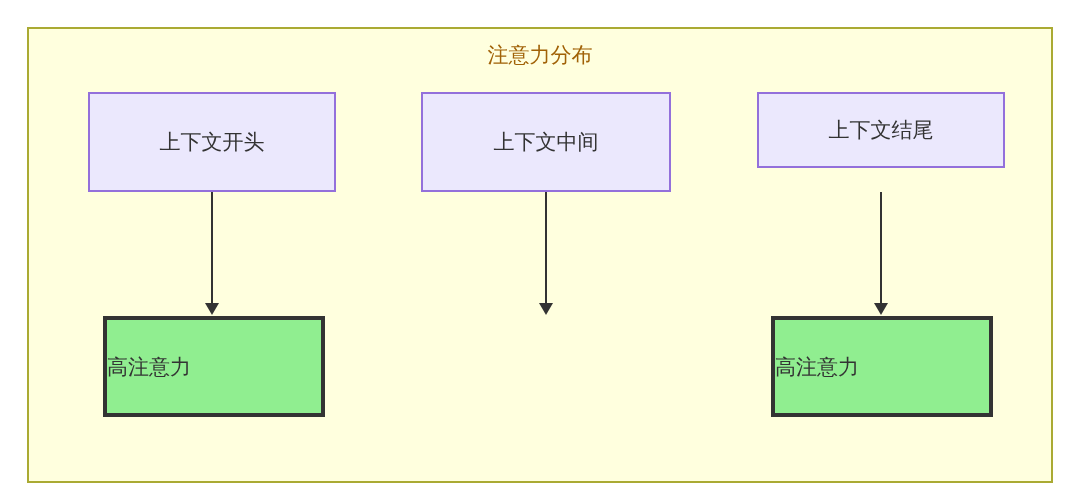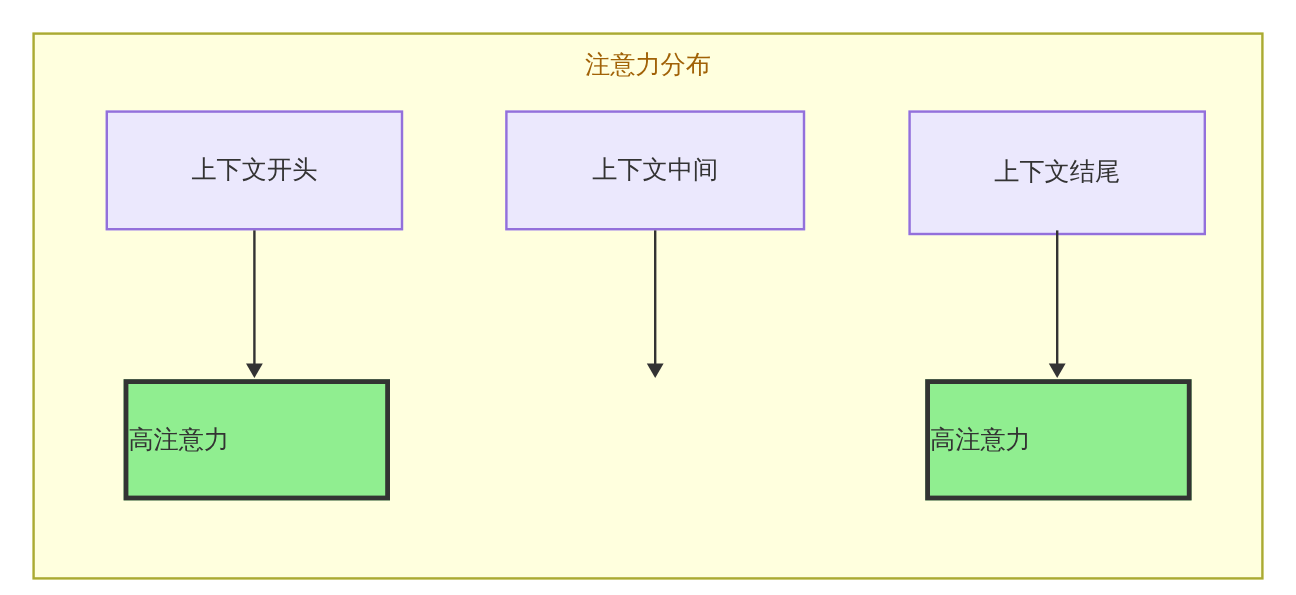--- a/index.html
+++ b/index.html
@@ -104,21 +104,21 @@
   </div>
 
   <div class="node-top" style="left:88px; top:92px; width:248px; height:100px;">
     <span class="node-label">上下文开头</span>
   </div>
 
   <div class="node-top" style="left:421px; top:92px; width:250px; height:100px;">
     <span class="node-label">上下文中间</span>
   </div>
 
-  <div class="node-top" style="left:757px; top:92px; width:248px; height:104px;">
+  <div class="node-top" style="left:757px; top:92px; width:248px; height:76px;">
     <span class="node-label">上下文结尾</span>
   </div>
 
   <div class="edge" style="left:211px; top:192px; height:113px;"></div>
   <div class="arrowhead" style="left:205px; top:303px;"></div>
 
   <div class="edge" style="left:545px; top:192px; height:113px;"></div>
   <div class="arrowhead" style="left:539px; top:303px;"></div>
 
   <div class="edge" style="left:880px; top:192px; height:113px;"></div>

